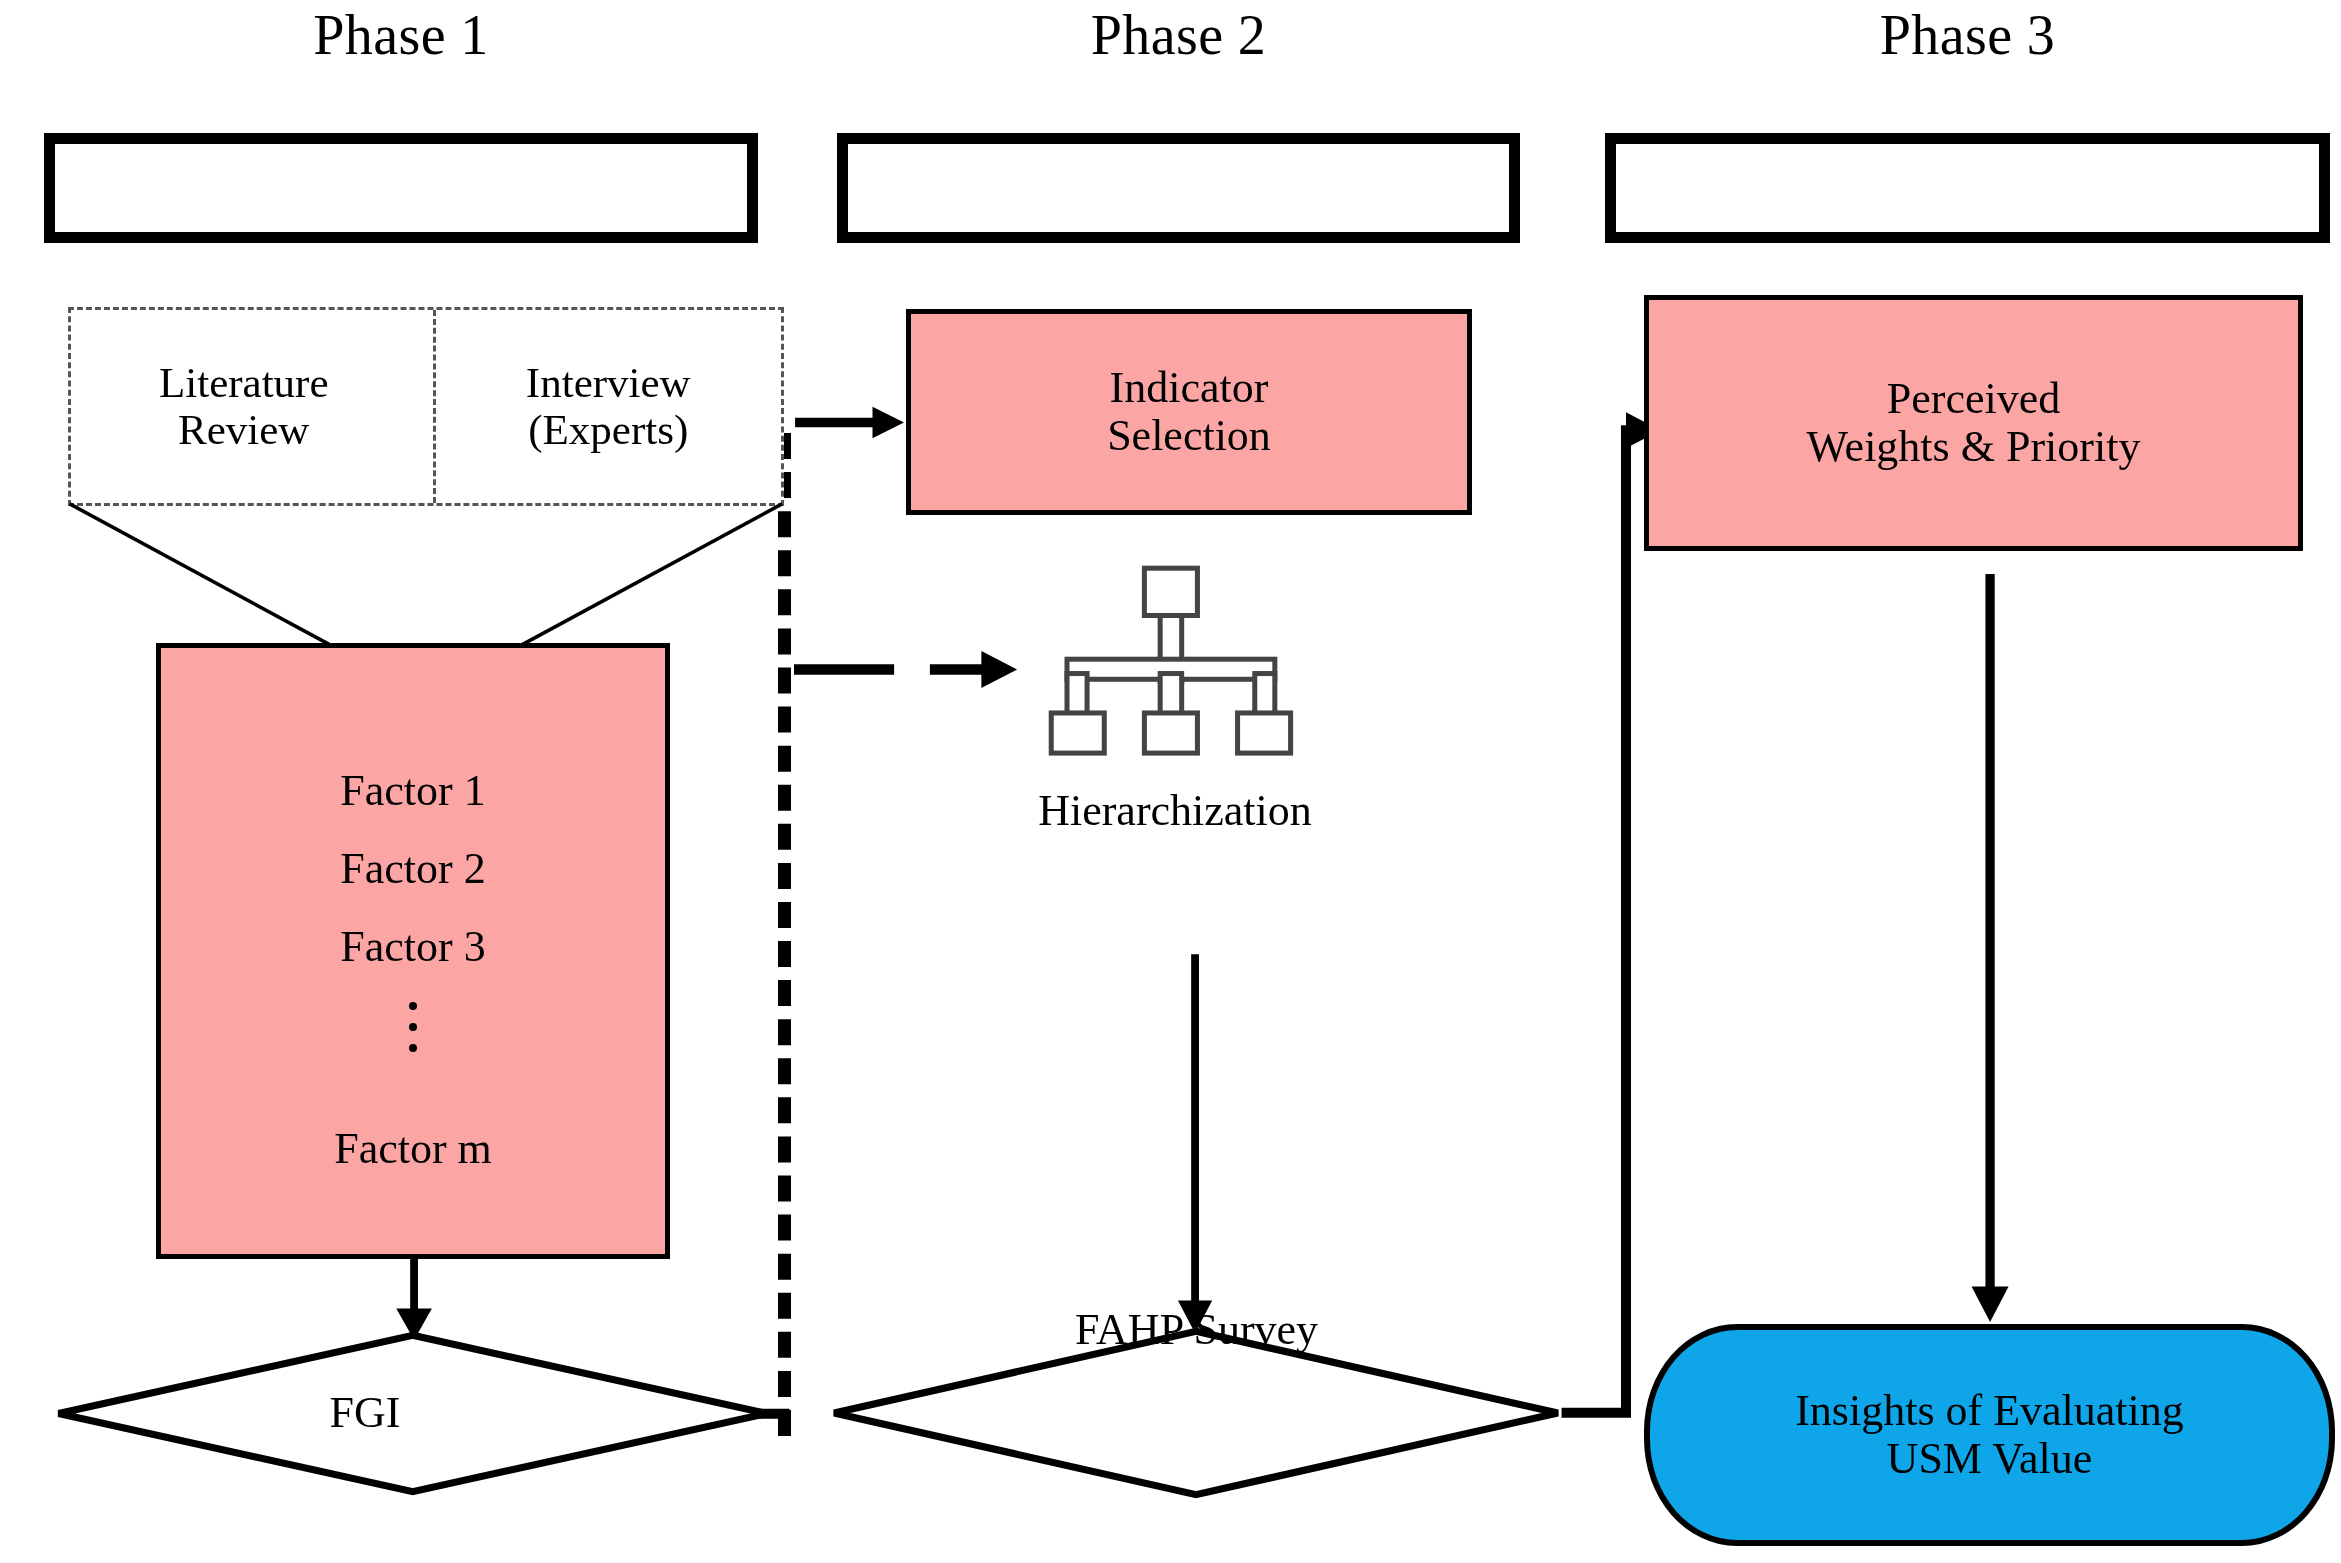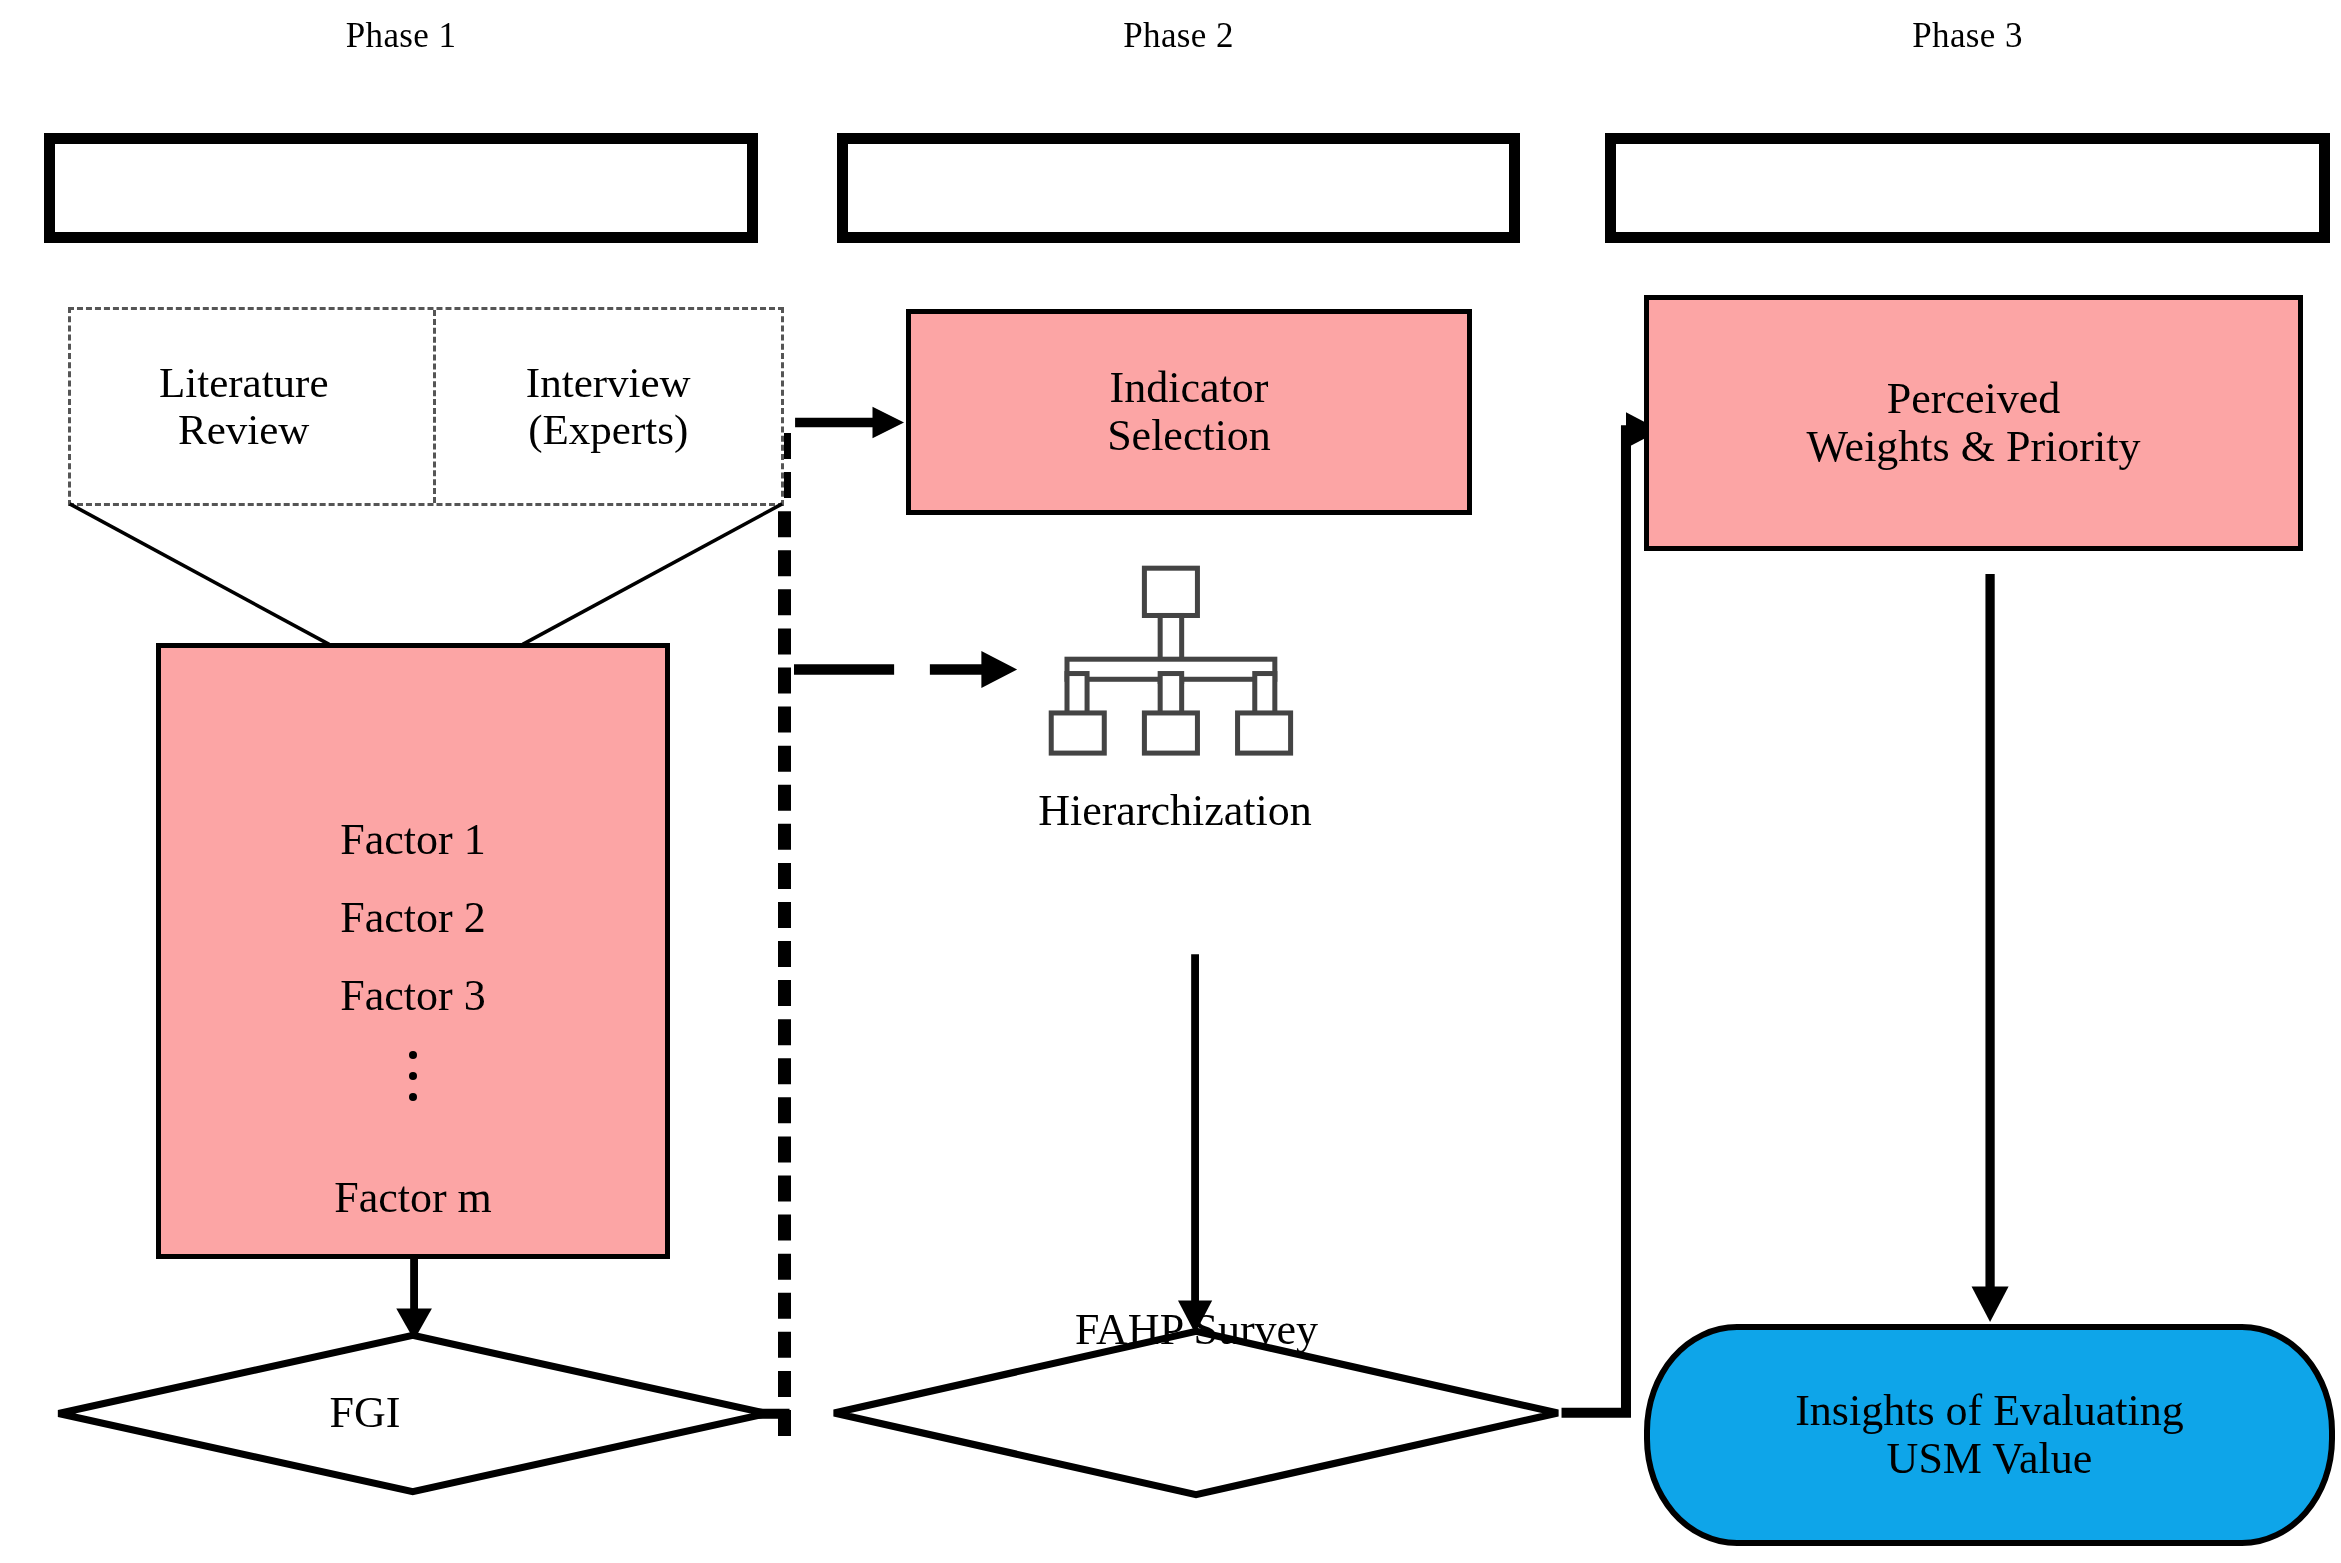--- a/index.html
+++ b/index.html
@@ -2,37 +2,37 @@
 <html style="font-size:11.5px"><head>
 <meta charset="utf-8">
 <style>
   html,body{margin:0;padding:0;background:#fff;}
   body{width:2342px;height:1563px;position:relative;overflow:hidden;
        font-family:"Liberation Serif","DejaVu Serif",serif;color:#000;}
   .abs{position:absolute;}
   .ctr{display:flex;align-items:center;justify-content:center;text-align:center;}
 
   
-  .phase-title{font-size:35px;line-height:1;letter-spacing:0.4px;white-space:nowrap;}
+  .phase-title{font-size:56px;line-height:1;letter-spacing:0.4px;white-space:nowrap;}
 
   
   .header-bar{border:11.5px solid #000;background:#fff;box-sizing:border-box;}
 
   
   .dashed-group{border:3.6px dashed #555;box-sizing:border-box;display:flex;background:#fff;gap:16px;}
   .dashed-cell{flex:1;display:flex;align-items:center;justify-content:center;text-align:center;
                font-size:43px;line-height:1.08;box-sizing:border-box;}
   .dashed-cell.divider{border-left:3.6px dashed #555;}
 
   
   .solid-box{border:5px solid #000;background:#fca5a5;box-sizing:border-box;}
   .box-text{font-size:44px;line-height:1.1;}
 
   
-  .factor-list{display:flex;flex-direction:column;align-items:center;justify-content:flex-end;
+  .factor-list{display:flex;flex-direction:column;align-items:center;justify-content:center;
                padding-top:72px;box-sizing:border-box;}
   .factor-item{font-size:44px;line-height:1;margin-bottom:34px;}
   .factor-dots{font-size:44px;line-height:.62;margin:-7.2px 0 69px 0;display:flex;
                flex-direction:column;align-items:center;}
   .factor-dots span{display:block;width:7.9px;height:7.9px;border-radius:50%;background:#000;margin:6.4px 0;}
 
   
   .rounded-box{border:6.4px solid #000;border-radius:93px/107px;background:#0ea5e9;box-sizing:border-box;}
 
   

